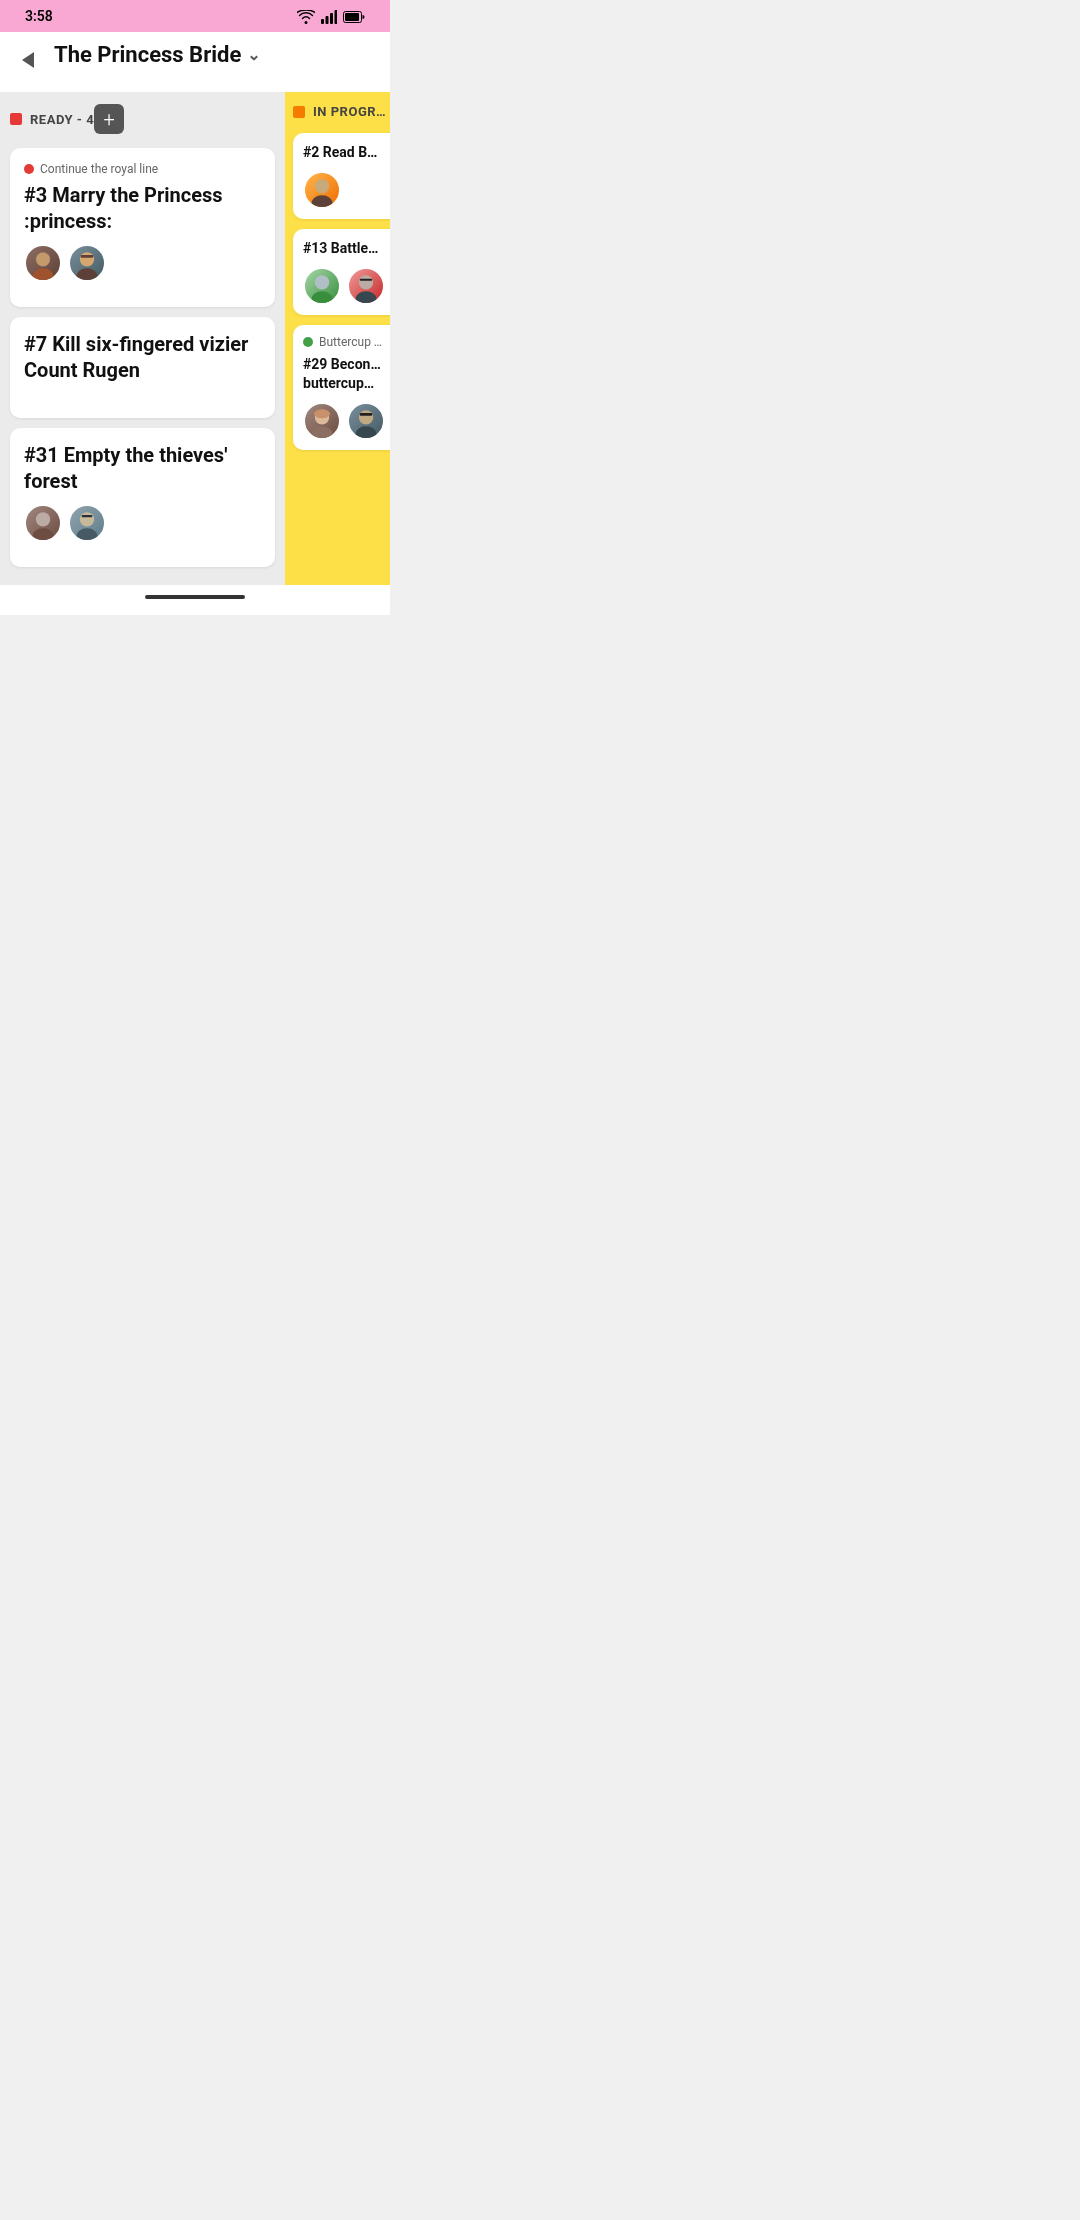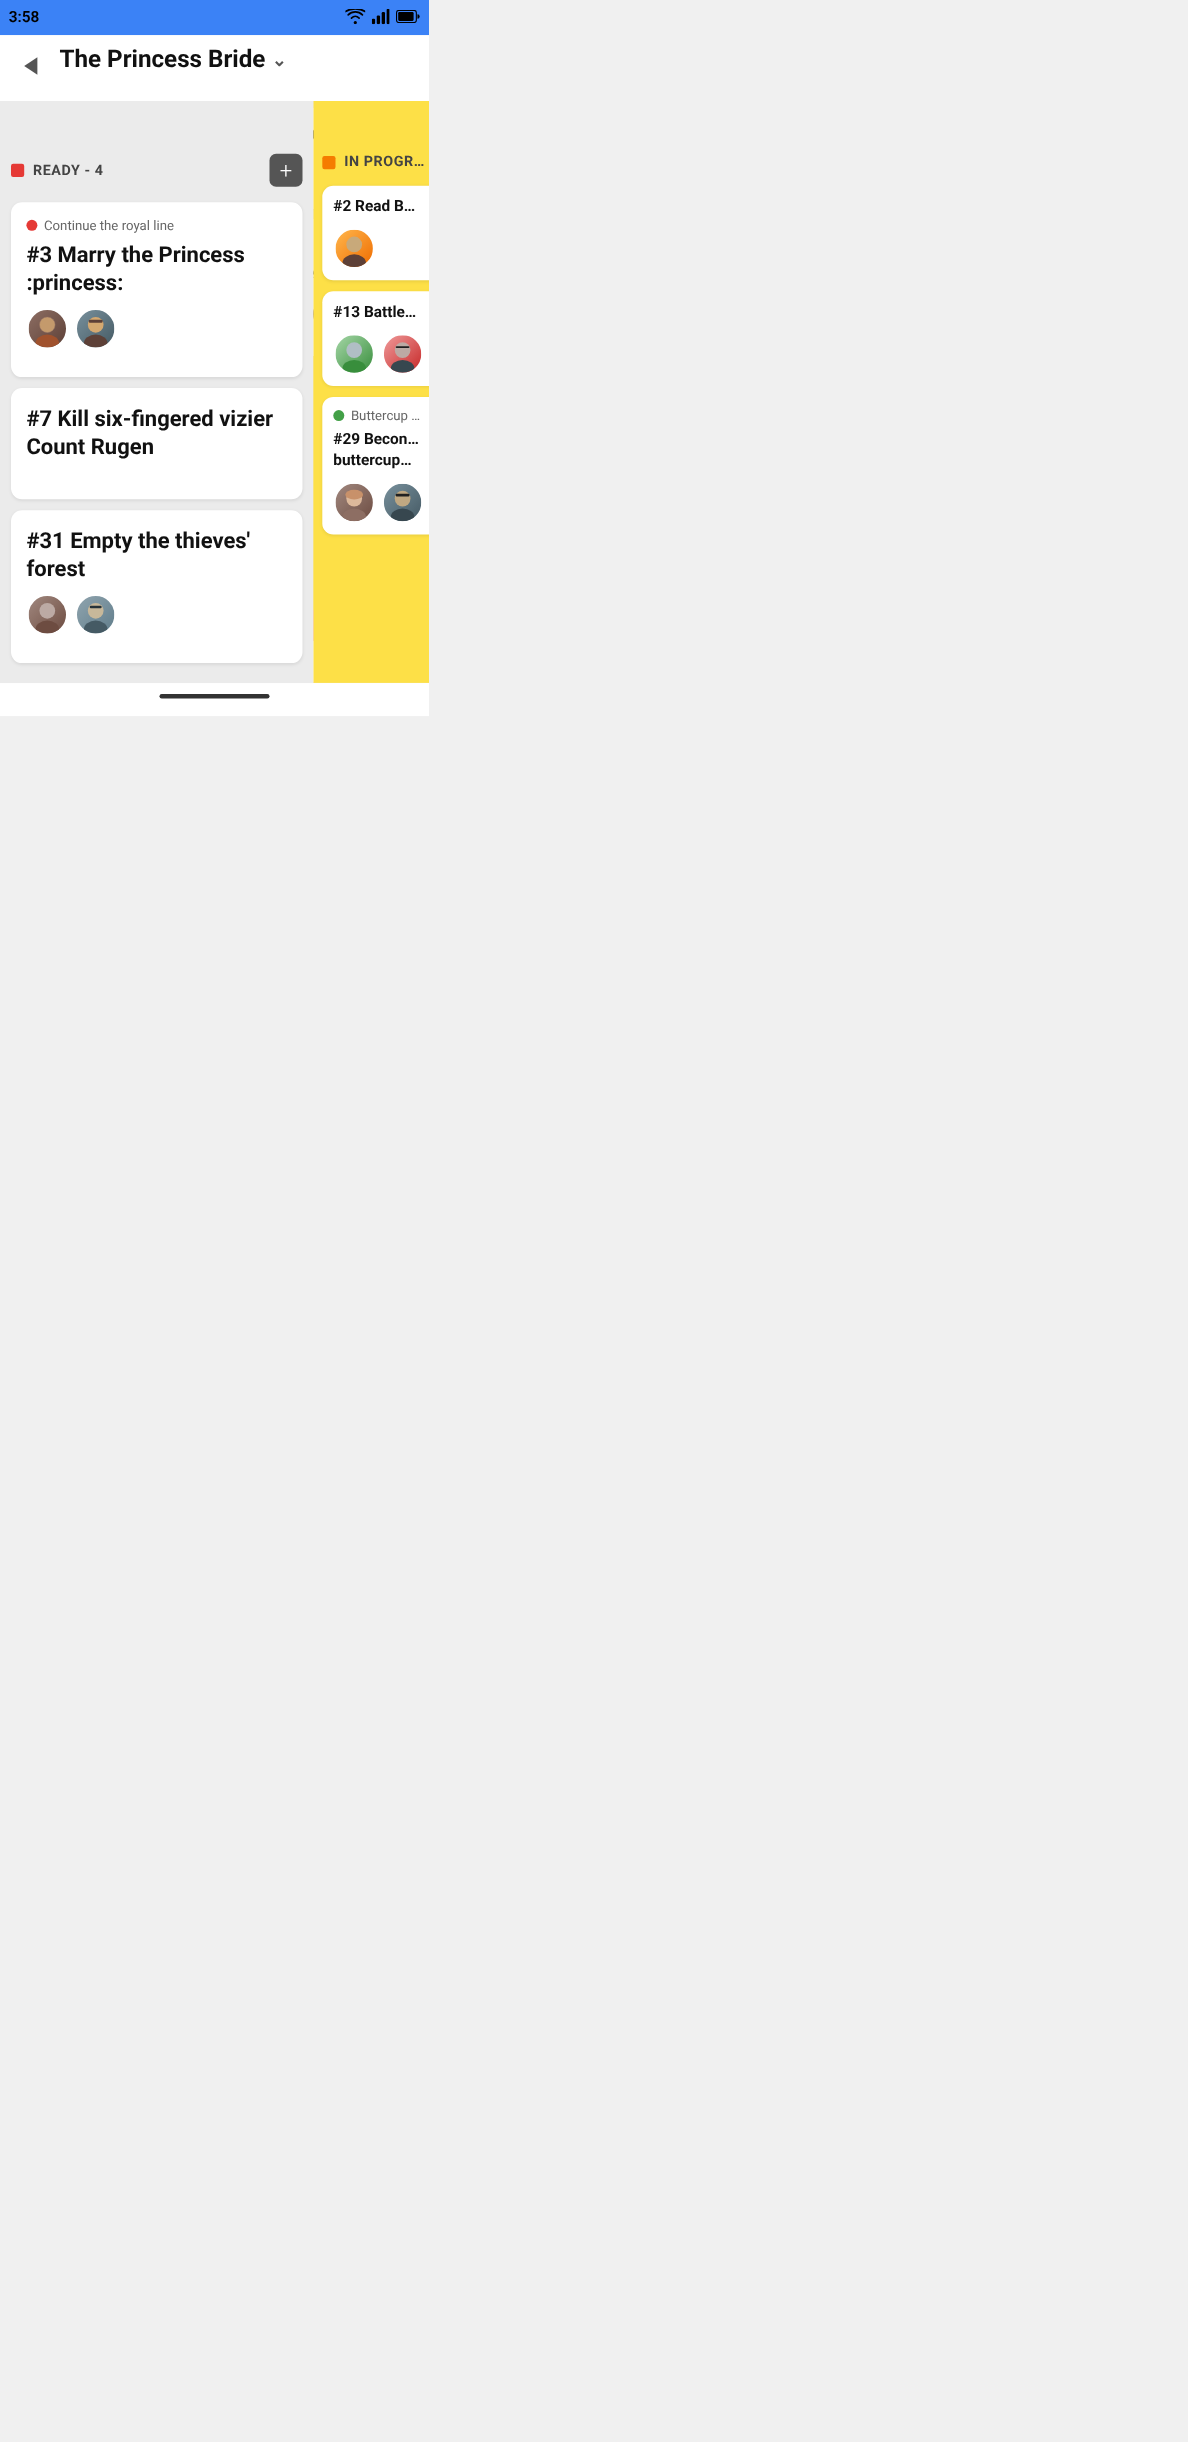--- a/index.html
+++ b/index.html
@@ -8,25 +8,25 @@
     body {
       background: #f0f0f0;
       font-family: -apple-system, BlinkMacSystemFont, "Segoe UI", Roboto, sans-serif;
       width: 390px;
       max-width: 390px;
       overflow-x: hidden;
     }
 
     
     .status-bar {
-      background: #3b82f6;
+      background: #f9a8d4;
       display: flex;
       justify-content: space-between;
-      align-items: flex-start;
-      padding: 8px 8px;
+      align-items: flex-end;
+      padding: 8px 25px;
       font-size: 14px;
       font-weight: 600;
     }
     .status-icons {
       display: flex;
       gap: 6px;
       align-items: center;
     }
 
     
@@ -87,24 +87,22 @@
       width: 160px;
       flex-shrink: 0;
       padding: 8px 8px;
       background: #fde047;
     }
 
     
     .column-header {
       display: flex;
       align-items: center;
-      justify-content: space-between;
       margin-bottom: 10px;
       padding: 4px 0;
-      margin-top: 36px;
     }
     .column-header-left {
       display: flex;
       align-items: center;
       gap: 8px;
     }
     .status-dot {
       width: 12px;
       height: 12px;
       border-radius: 2px;

